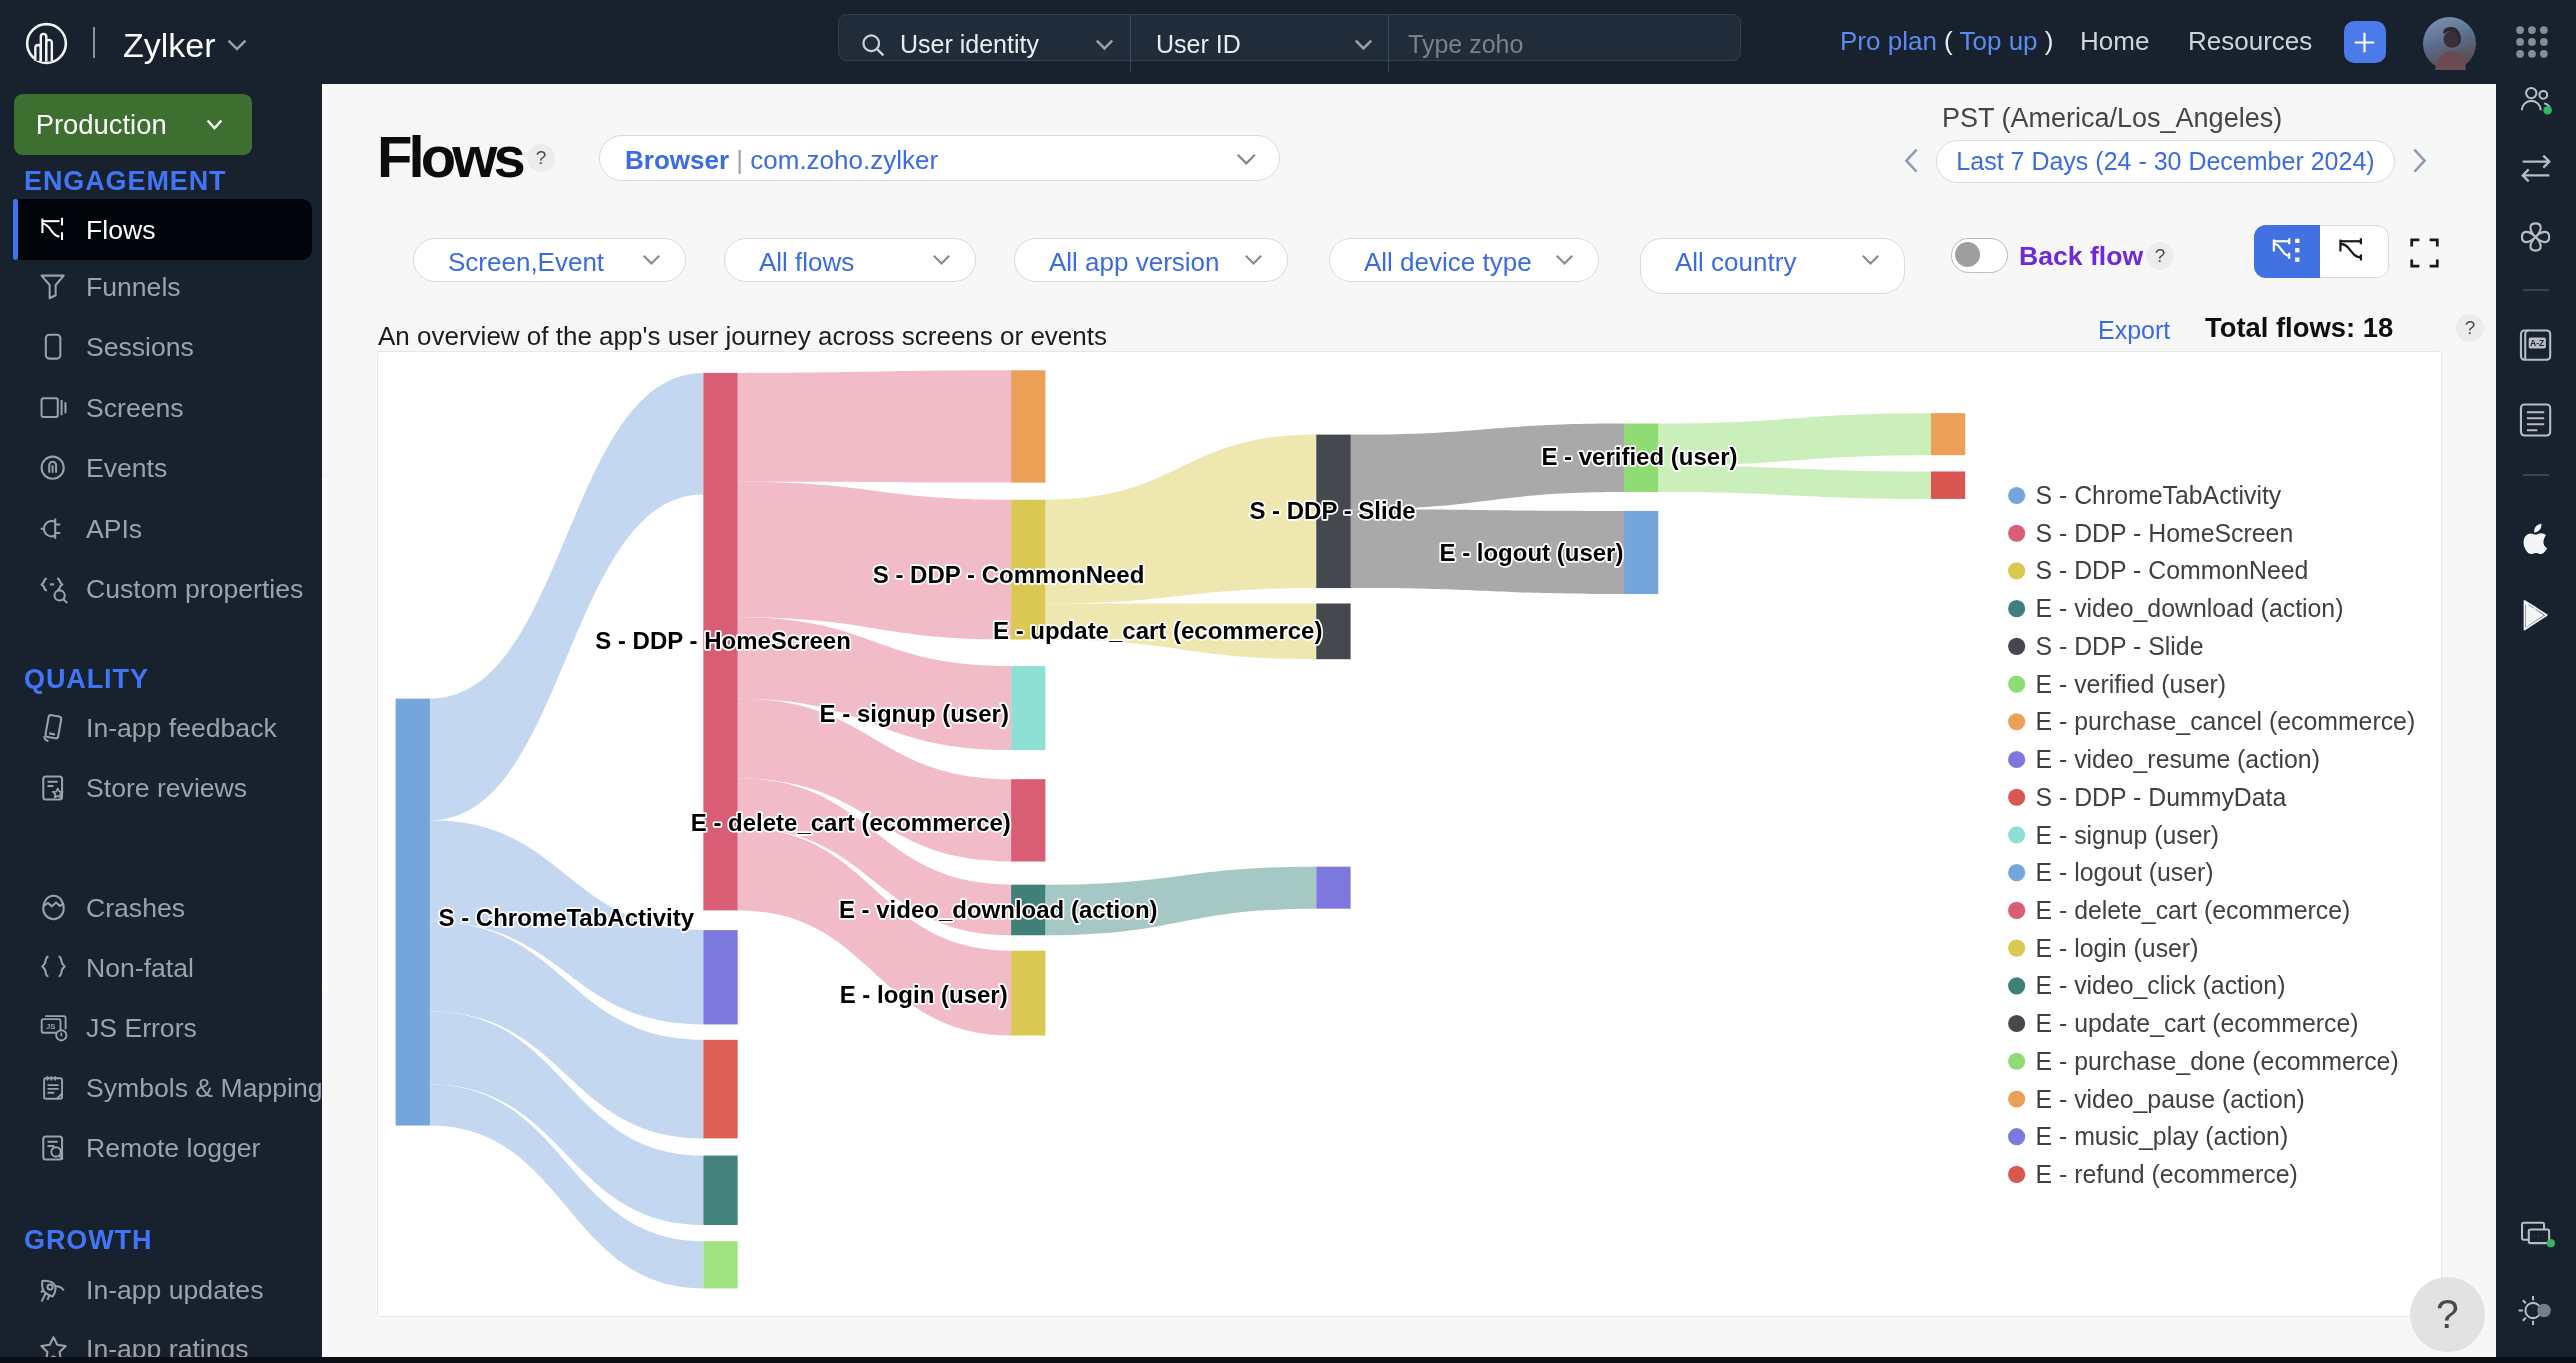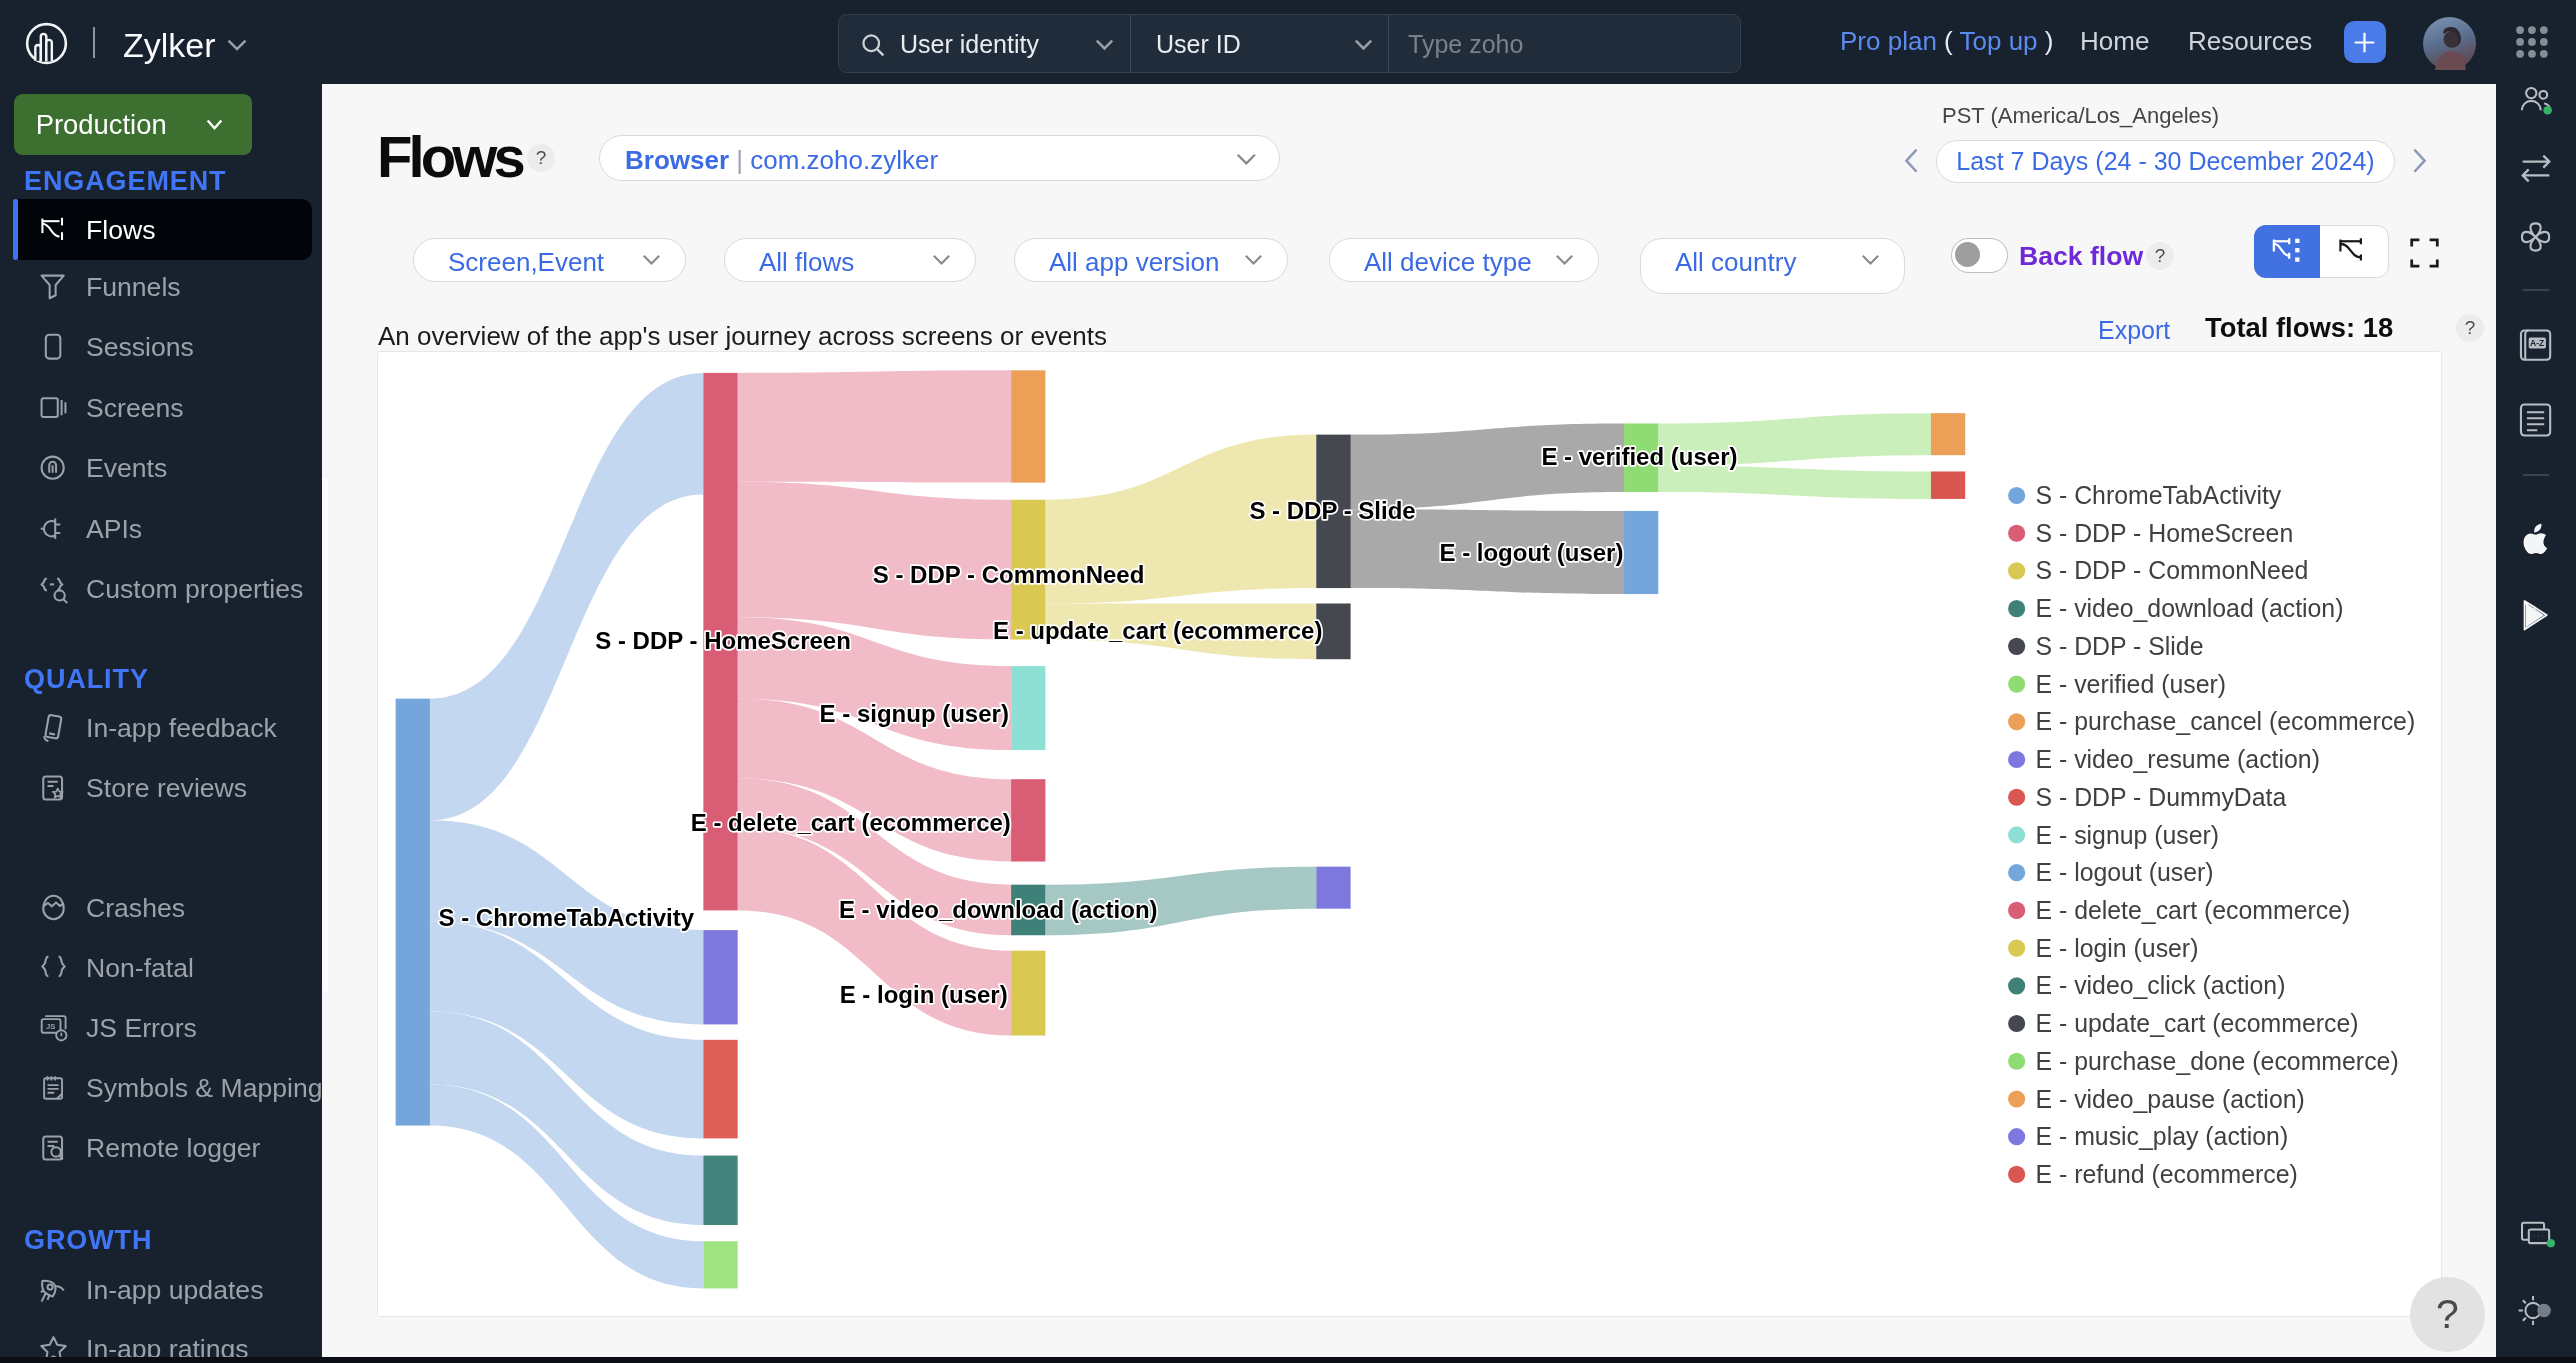--- a/index.html
+++ b/index.html
@@ -5,21 +5,21 @@
 *{margin:0;padding:0;box-sizing:border-box;font-family:"Liberation Sans",sans-serif;}
 html,body{width:2576px;height:1363px;overflow:hidden;background:#f7f7f8;position:relative;}
 .abs{position:absolute;}
 
 #topbar{position:absolute;left:0;top:0;width:2576px;height:84px;background:#18212e;z-index:5;}
 #sidebar{position:absolute;left:0;top:84px;width:322px;height:1279px;background:#18212e;z-index:4;}
 #rightbar{position:absolute;left:2496px;top:84px;width:80px;height:1279px;background:#18212e;z-index:4;}
 #main{position:absolute;left:322px;top:84px;width:2174px;height:1279px;background:#f7f7f8;border-top-left-radius:8.6px;}
 #footer{position:absolute;left:0;top:1357px;width:2576px;height:6px;background:#0b0f15;z-index:20;}
 .navtxt{color:#cfd4da;font-size:26px;}
-#searchbox{position:absolute;left:838px;top:13.7px;width:903px;height:59px;background:#202c3a;border:0.9px solid #323f4f;border-radius:8.6px;}
+#searchbox{position:absolute;left:838px;top:13.7px;width:903px;height:47px;background:#202c3a;border:0.9px solid #323f4f;border-radius:8.6px;}
 #searchbox .sdiv{position:absolute;top:0;width:0.9px;height:57px;background:#3a4756;}
 #searchbox .stxt{position:absolute;top:15.4px;font-size:25px;color:#e9ecef;}
 #searchbox .ph{color:#78818d;}
 .chev{stroke:#97a0ab;stroke-width:3;fill:none;}
 
 #prodbtn{position:absolute;left:13.7px;top:10.3px;width:238px;height:61px;background:#3d7030;border-radius:8.6px;color:#fff;font-size:27.4px;line-height:61px;padding-left:22px;}
 .seclab{position:absolute;left:24px;color:#4076f5;font-size:27px;font-weight:bold;letter-spacing:0.9px;}
 .sitem{position:absolute;left:0;width:322px;height:60px;color:#9ba2aa;font-size:26.6px;line-height:60px;}
 .sitem .lbl{position:absolute;left:86px;top:0;white-space:nowrap;}
 .sitem svg{position:absolute;left:39px;top:16.3px;}
@@ -326,21 +326,21 @@
 <div class="abs" style="left:2410px;top:1277px;width:75px;height:75px;border-radius:50%;background:#e2e2e2;z-index:15;text-align:center;font-size:41px;color:#4a4a4a;line-height:75px;">?</div>
 <div id="footer"></div>
 <div id="title">Flows</div>
 <div class="qmark" style="left:527px;top:144px;width:28px;height:28px;font-size:19px;line-height:28px;">?</div>
 <div class="pill" style="left:599px;top:135px;width:681px;height:46px;">
   <div class="ptxt" style="left:25px;top:9.4px"><b>Browser</b> <span style="color:#9aa4b2">|</span> com.zoho.zylker</div>
   <svg class="abs" style="left:636px;top:17px" width="20.6" height="13" viewBox="0 0 24 15">
       <path d="M2 2 L12 12 L22 2" stroke="#888" stroke-width="2.6" fill="none"></path>
     </svg>
 </div>
-<div class="abs hdr2" style="left:1942px;top:103px;color:#454545;font-size:22px;">PST (America/Los_Angeles)</div>
+<div class="abs hdr2" style="left:1942px;top:103px;color:#454545;font-size:27px;">PST (America/Los_Angeles)</div>
 <svg class="abs" style="left:1903px;top:147px" width="17" height="27.4" viewBox="0 0 20 32">
     <path d="M16 3 L4 16 L16 29" stroke="#8c9bb5" stroke-width="3" fill="none"></path>
   </svg>
 <div class="pill" style="left:1936px;top:140px;width:459px;height:43px;border-radius:21.4px;">
   <div style="text-align:center;font-size:25px;color:#3b6be4;line-height:41px;">Last 7 Days (24 - 30 December 2024)</div>
 </div>
 <svg class="abs" style="left:2411px;top:147px" width="17" height="27.4" viewBox="0 0 20 32">
     <path d="M4 3 L16 16 L4 29" stroke="#8c9bb5" stroke-width="3" fill="none"></path>
   </svg>
 

